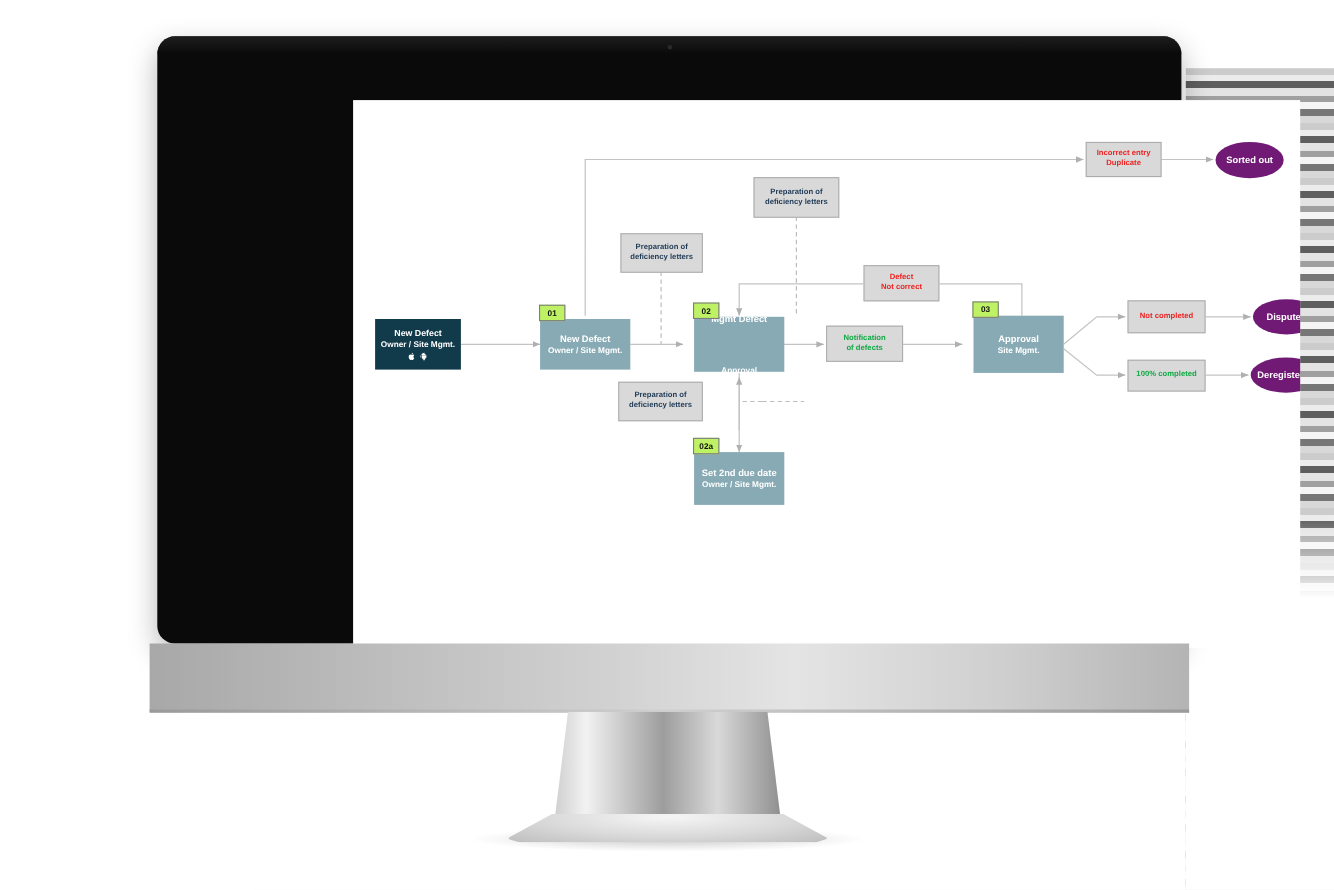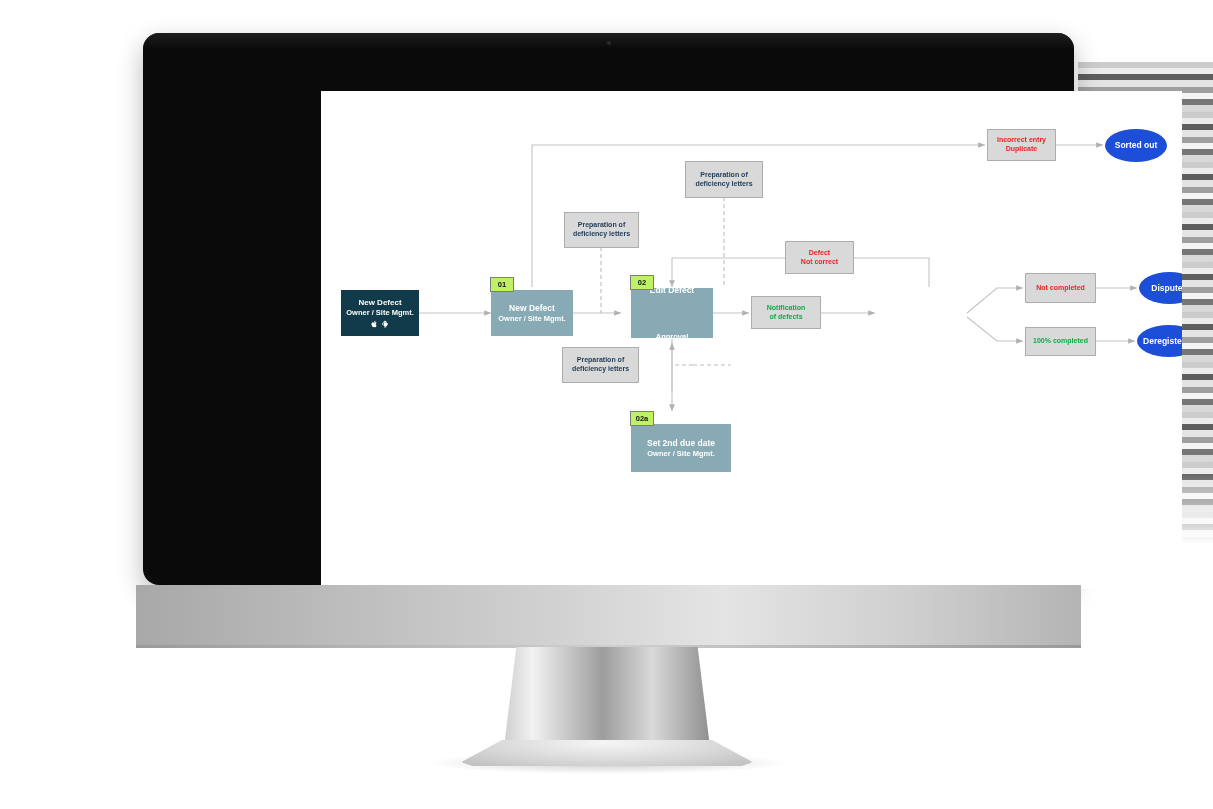--- a/index.html
+++ b/index.html
@@ -51,21 +51,21 @@
   #diagram{position:absolute;left:0;top:0;width:861px;height:498px;}
   svg.edges{position:absolute;left:0;top:0;width:861px;height:498px;pointer-events:none;}
 
   .node{position:absolute;box-sizing:border-box;display:flex;flex-direction:column;
         align-items:center;justify-content:center;text-align:center;line-height:1.25;}
   .n-start{background:#113a4b;color:#ffffff;font-size:8px;font-weight:bold;}
   .n-proc{background:#87aab4;color:#ffffff;font-size:8.5px;font-weight:bold;}
   .n-note{background:#d9d9d9;border:1px solid #adadad;font-size:7px;color:#1f3b56;font-weight:bold;}
   .n-note.red{color:#ee2222;}
   .n-note.green{color:#11aa44;}
-  .n-end{background:#1d4ed8;color:#ffffff;border-radius:50%;font-size:8.5px;font-weight:bold;
+  .n-end{background:#701a75;color:#ffffff;border-radius:50%;font-size:8.5px;font-weight:bold;
          display:flex;align-items:center;justify-content:center;}
   .sub{font-weight:bold;font-size:7.5px;}
   .badge{position:absolute;left:-1px;top:-13px;background:#bef264;border:1px solid #7d7d7d;
     font-size:7.5px;font-weight:bold;color:#111;padding:1px 4px 0 4px;line-height:11px;height:12px;
     min-width:14px;text-align:center;box-sizing:content-box;}
   .os-icons{margin-top:3px;display:flex;gap:3px;align-items:center;justify-content:center;}
   .os-icons svg{display:block;}
 </style>
 </head>
 <body>
@@ -144,30 +144,35 @@
       </div>
 
       <div class="node n-proc" style="left:170px;top:199px;width:82px;height:46px;">
         <div class="badge">01</div>
         <div>New Defect</div>
         <div class="sub">Owner / Site Mgmt.</div>
       </div>
 
       <div class="node n-proc" style="left:310px;top:197px;width:82px;height:50px;gap:36px;">
         <div class="badge">02</div>
-        <div>Edit Defect</div>
+        <div>Mgmt Defect</div>
         <div class="sub">Approval</div>
       </div>
 
-      <div class="node n-proc" style="left:310px;top:333px;width:100px;height:48px;">
+      <div class="node n-proc" style="left:310px;top:320px;width:82px;height:48px;">
         <div class="badge">02a</div>
         <div>Set 2nd due date</div>
         <div class="sub">Owner / Site Mgmt.</div>
       </div>
 
+      <div class="node n-proc" style="left:564px;top:196px;width:82px;height:52px;">
+        <div class="badge">03</div>
+        <div>Approval</div>
+        <div class="sub">Site Mgmt.</div>
+      </div>
 
       <div class="node n-note" style="left:243px;top:121px;width:75px;height:36px;">
         <div>Preparation of</div>
         <div>deficiency letters</div>
       </div>
 
       <div class="node n-note" style="left:364px;top:70px;width:78px;height:37px;">
         <div>Preparation of</div>
         <div>deficiency letters</div>
       </div>

